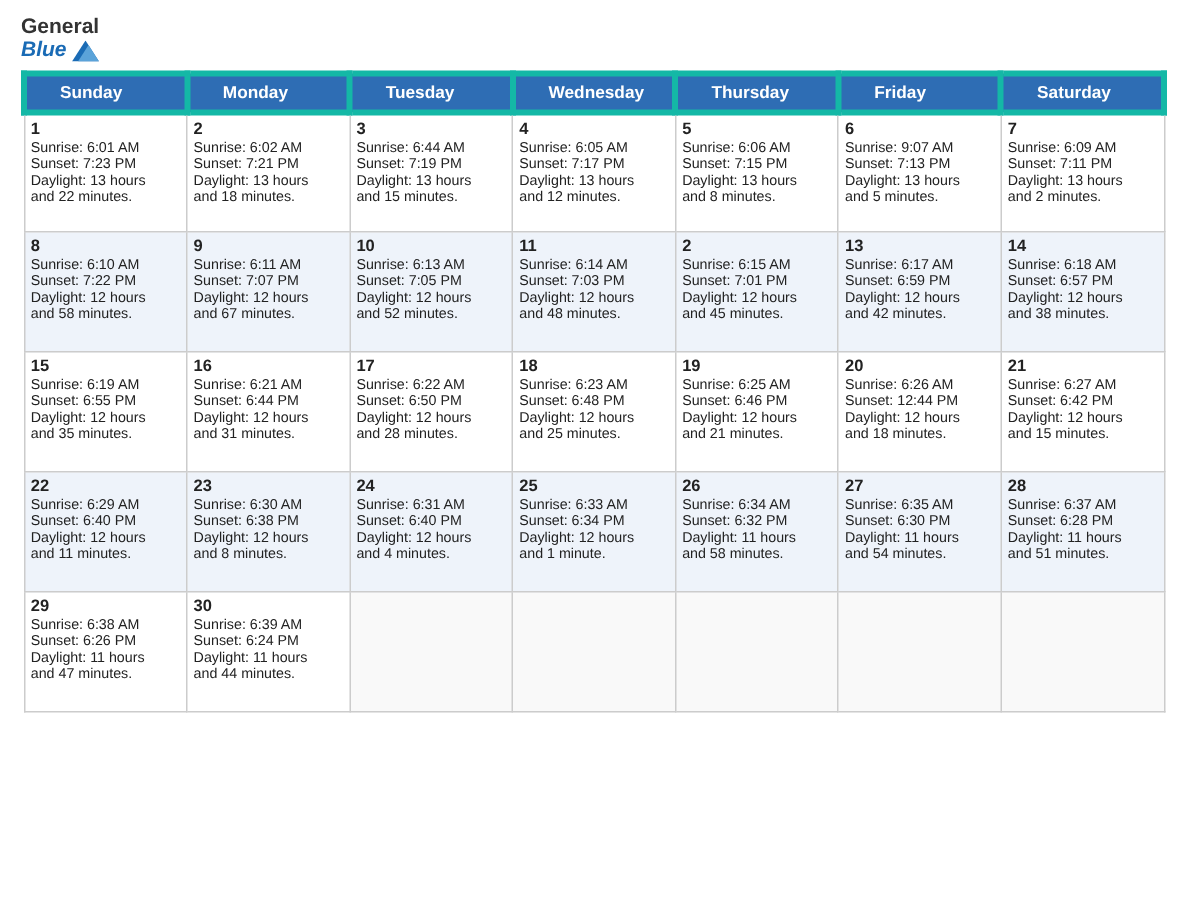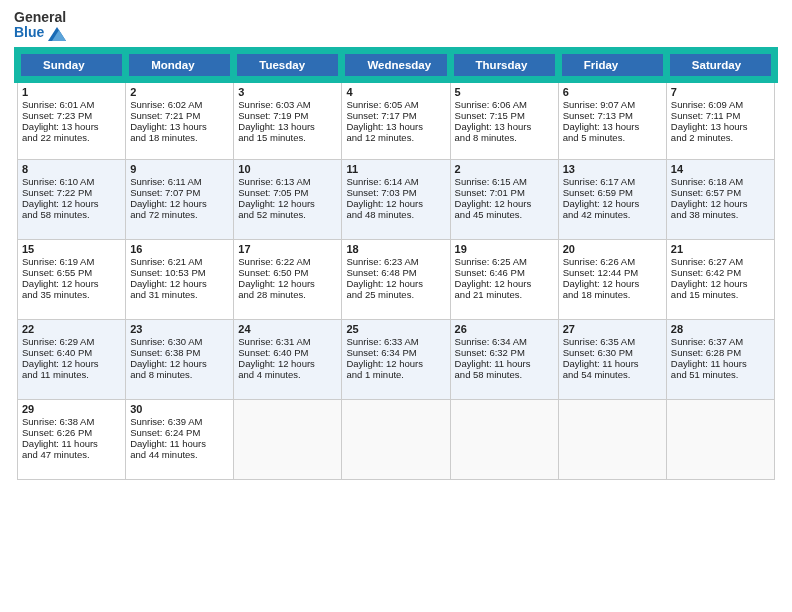--- a/index.html
+++ b/index.html
@@ -45,21 +45,21 @@
       border-collapse: collapse;
       table-layout: fixed;
     }
     th {
       background-color: #2e6db4;
       color: #fff;
       font-size: 11.5px;
       font-weight: bold;
       padding: 5px 22px;
       text-align: left;
-      border: 7px solid #14b8a6;
+      border: 4px solid #14b8a6;
     }
     td {
       vertical-align: top;
       border: 1px solid #ccc;
       padding: 3px 4px;
       font-size: 9.5px;
       color: #222;
       background: #fff;
       height: 80px;
     }
@@ -77,21 +77,21 @@
     }
   </style>
 </head>
 <body>
 
 <div class="page">
   <div class="header">
     <div class="logo">
   <div style="display:flex;flex-direction:column;line-height:1.1;">
     <span style="font-size:14px;font-weight:bold;color:#333;">General</span>
-    <span style="font-size:14px;font-weight:bold;color:#1a6bb5;">Blue <svg style="display:inline;vertical-align:middle;" width="18" height="14" viewBox="0 0 18 14">
+    <span style="font-size:14px;font-weight:bold;color:#1a6bb5;font-style:italic;">Blue <svg style="display:inline;vertical-align:middle;" width="18" height="14" viewBox="0 0 18 14">
               <polygon points="0,14 9,0 18,14" fill="#1a6bb5"></polygon>
               <polygon points="4,14 11,3 18,14" fill="#5ba3d9"></polygon>
             </svg></span>
   </div>
 </div>
     <div class="title-block">
       <div class="month-title"></div>
       <div class="subtitle"></div>
     </div>
   </div>
@@ -119,21 +119,21 @@
           </td>
           <td>
             <span class="day-num">2</span>
             <div>Sunrise: 6:02 AM</div>
             <div>Sunset: 7:21 PM</div>
             <div>Daylight: 13 hours</div>
             <div>and 18 minutes.</div>
           </td>
           <td>
             <span class="day-num">3</span>
-            <div>Sunrise: 6:03 AM</div>
+            <div>Sunrise: 6:44 AM</div>
             <div>Sunset: 7:19 PM</div>
             <div>Daylight: 13 hours</div>
             <div>and 15 minutes.</div>
           </td>
           <td>
             <span class="day-num">4</span>
             <div>Sunrise: 6:05 AM</div>
             <div>Sunset: 7:17 PM</div>
             <div>Daylight: 13 hours</div>
             <div>and 12 minutes.</div>
@@ -166,21 +166,21 @@
             <div>Sunrise: 6:10 AM</div>
             <div>Sunset: 7:22 PM</div>
             <div>Daylight: 12 hours</div>
             <div>and 58 minutes.</div>
           </td>
           <td>
             <span class="day-num">9</span>
             <div>Sunrise: 6:11 AM</div>
             <div>Sunset: 7:07 PM</div>
             <div>Daylight: 12 hours</div>
-            <div>and 72 minutes.</div>
+            <div>and 67 minutes.</div>
           </td>
           <td>
             <span class="day-num">10</span>
             <div>Sunrise: 6:13 AM</div>
             <div>Sunset: 7:05 PM</div>
             <div>Daylight: 12 hours</div>
             <div>and 52 minutes.</div>
           </td>
           <td>
             <span class="day-num">11</span>
@@ -215,21 +215,21 @@
           <td>
             <span class="day-num">15</span>
             <div>Sunrise: 6:19 AM</div>
             <div>Sunset: 6:55 PM</div>
             <div>Daylight: 12 hours</div>
             <div>and 35 minutes.</div>
           </td>
           <td>
             <span class="day-num">16</span>
             <div>Sunrise: 6:21 AM</div>
-            <div>Sunset: 10:53 PM</div>
+            <div>Sunset: 6:44 PM</div>
             <div>Daylight: 12 hours</div>
             <div>and 31 minutes.</div>
           </td>
           <td>
             <span class="day-num">17</span>
             <div>Sunrise: 6:22 AM</div>
             <div>Sunset: 6:50 PM</div>
             <div>Daylight: 12 hours</div>
             <div>and 28 minutes.</div>
           </td>

